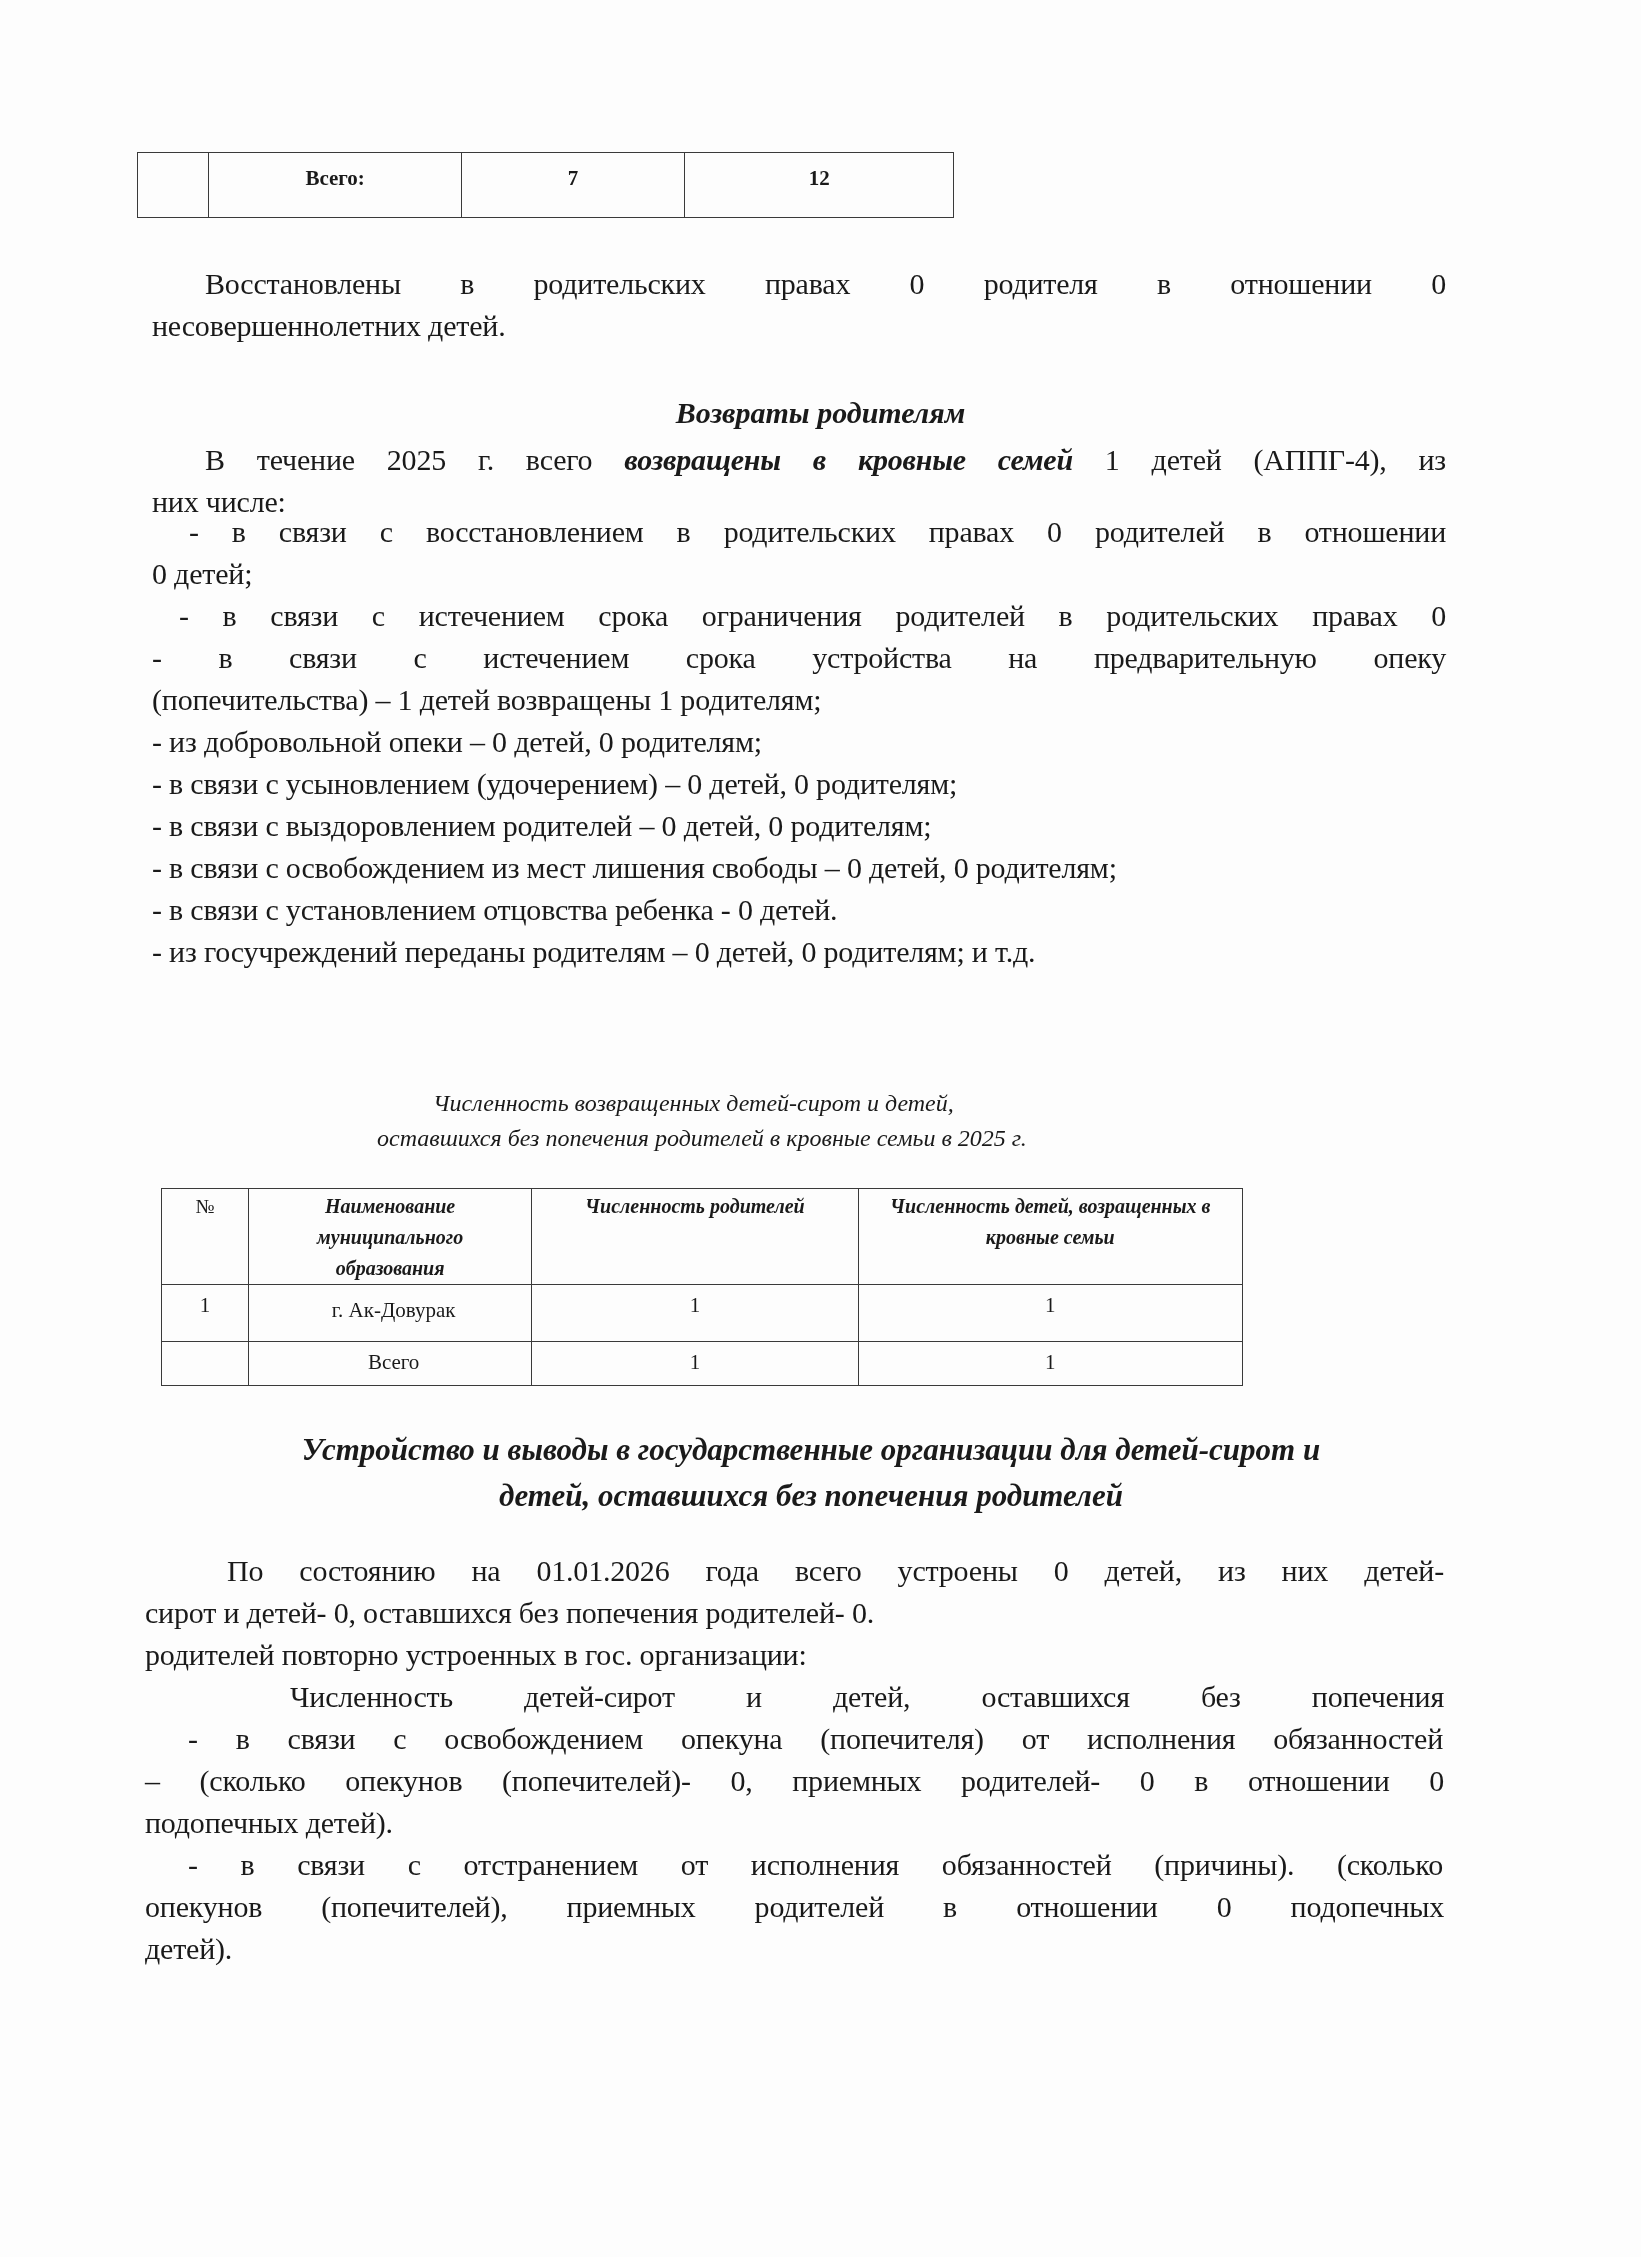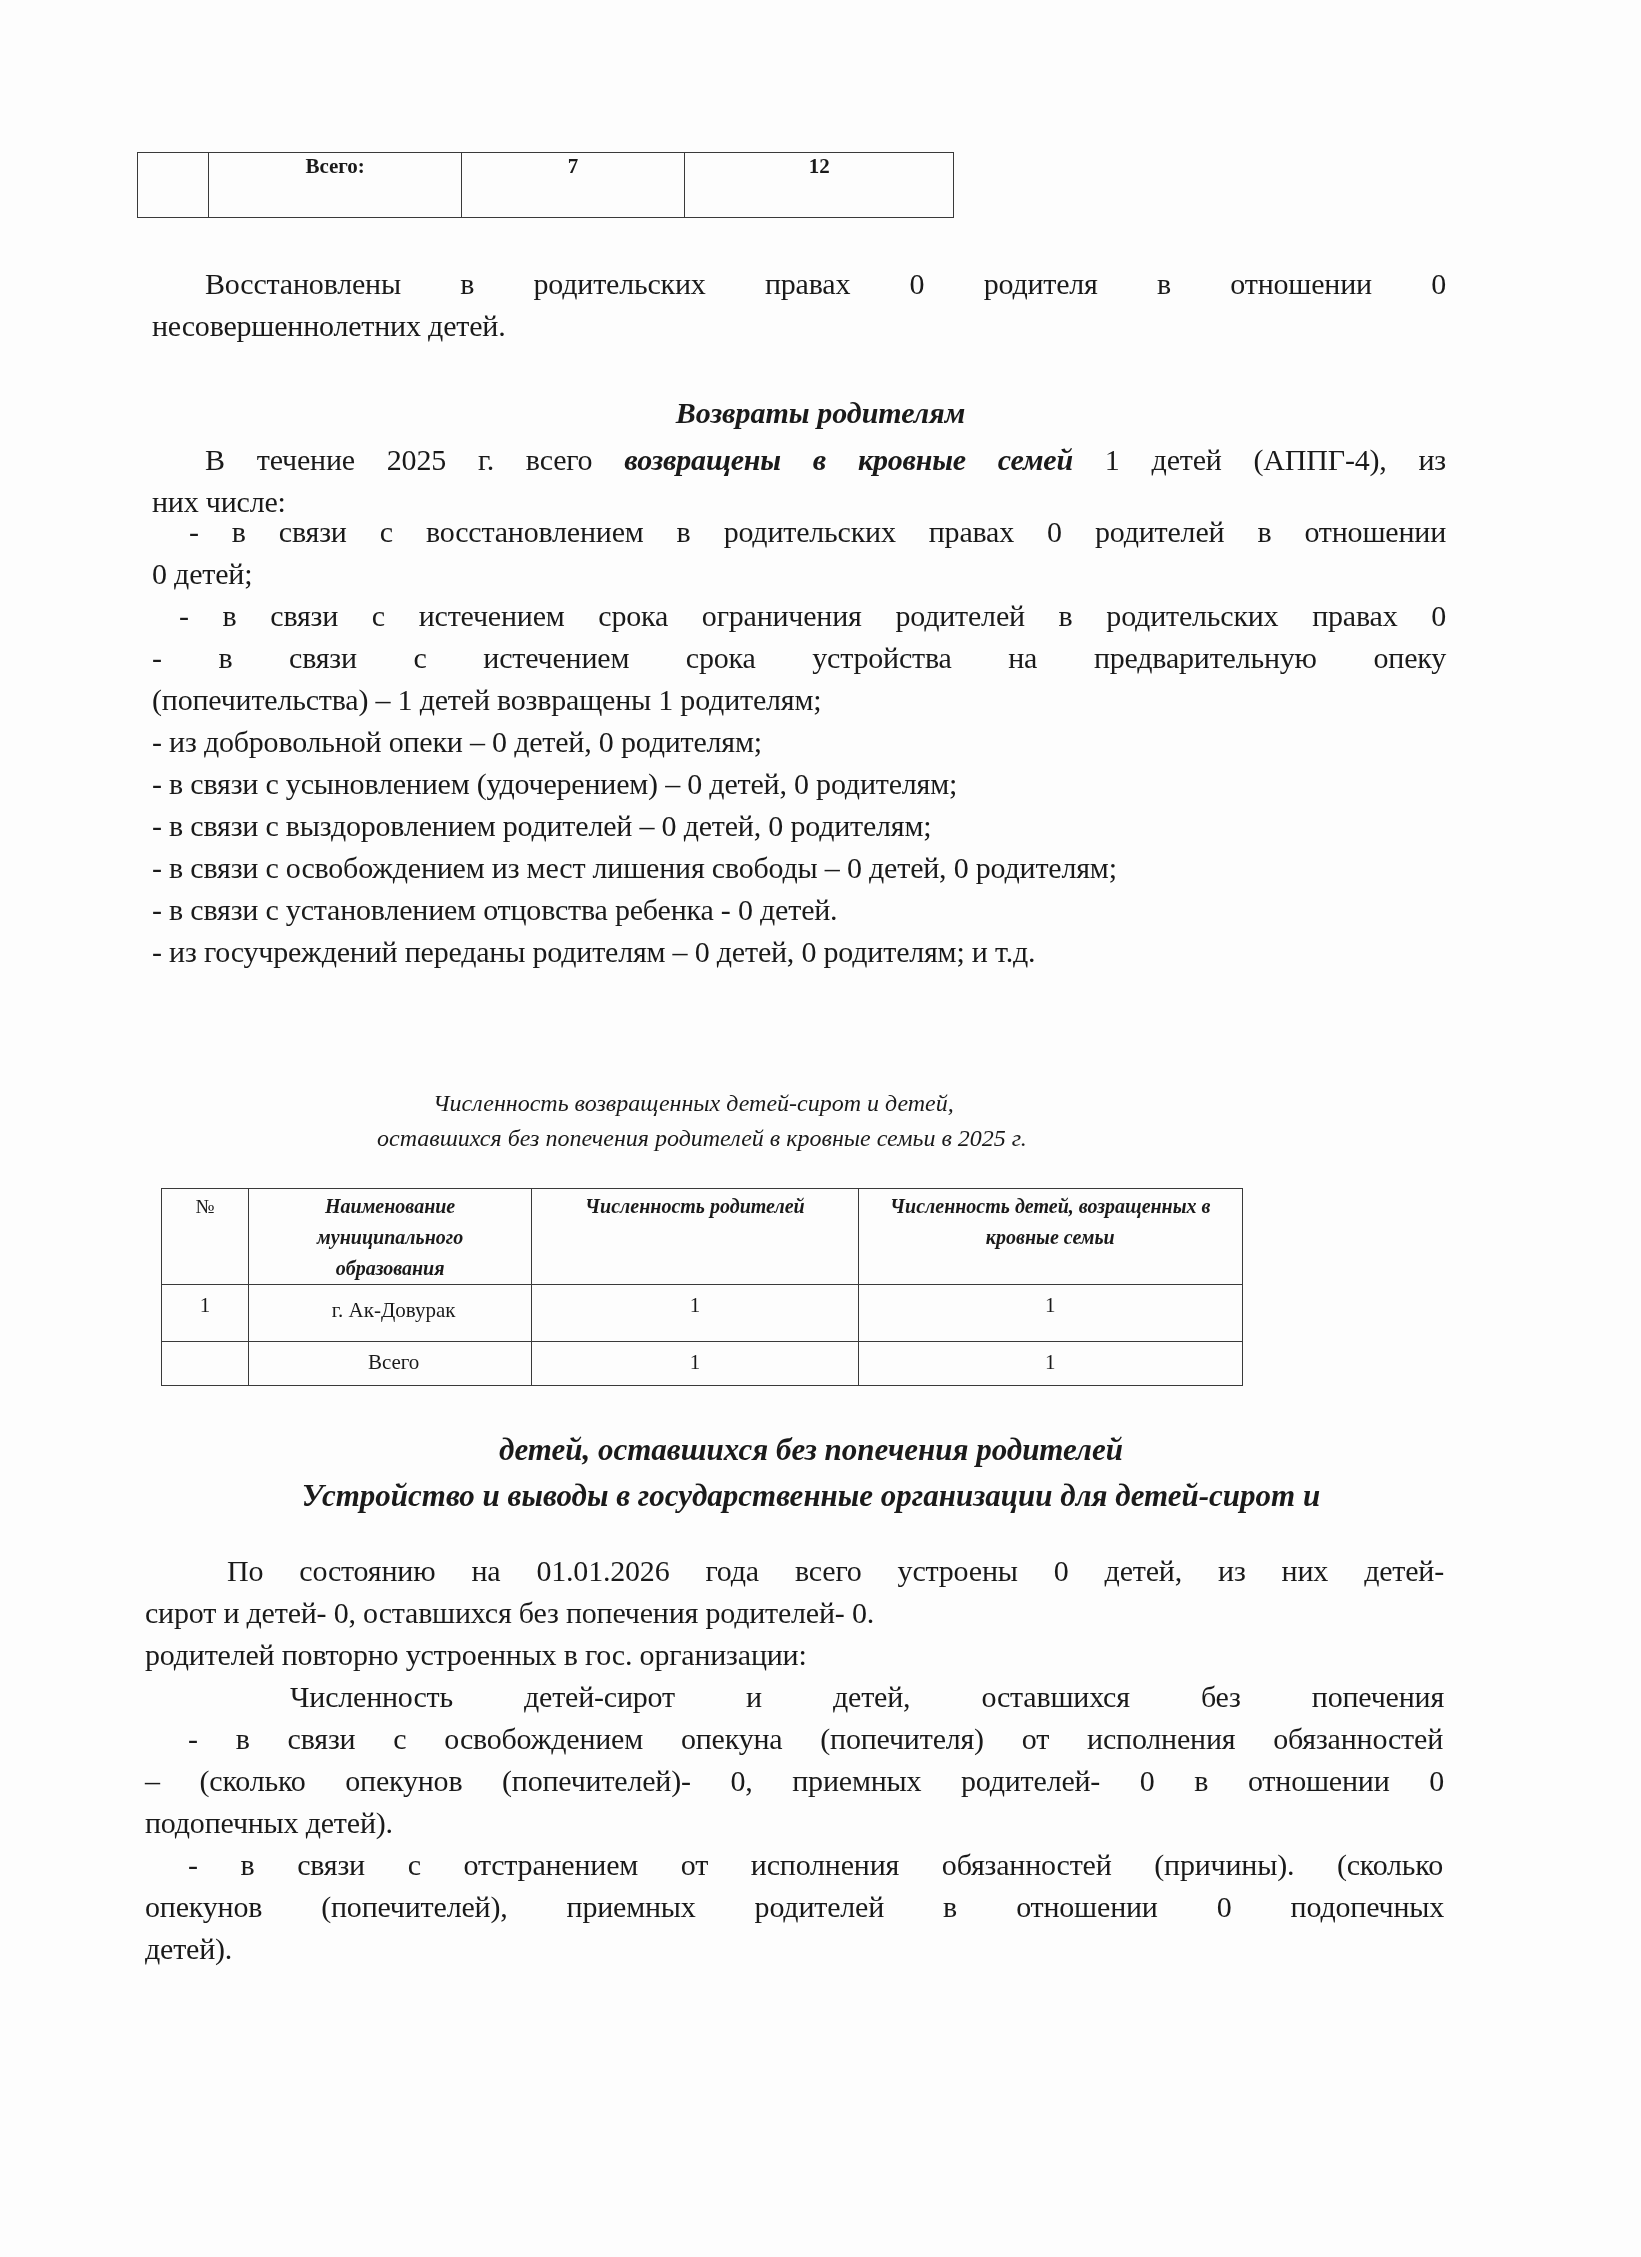--- a/index.html
+++ b/index.html
@@ -6,21 +6,21 @@
   body {
     width: 1641px; height: 2257px; background: #fdfdfd; position: relative; overflow: hidden;
     font-family: "Liberation Serif", "DejaVu Serif", serif; color: #1a1a1a;
   }
   .abs { position: absolute; }
   table { border-collapse: collapse; }
   td, th { border: 1.9px solid #3a3a3a; padding: 0; vertical-align: top; text-align: center; }
 
   
   #t1 { left: 137px; top: 152px; width: 817px; height: 66px; font-weight: bold; font-size: 21px; }
-  #t1 td { padding-top: 1px; margin-left: 45px; }
+  #t1 td { padding-top: 13px; margin-left: 45px; }
   #t1 .c0 { width: 74px; } #t1 .c1 { width: 261px; } #t1 .c2 { width: 233px; } #t1 .c3 { width: 280px; }
 
   .para {
     position: absolute; left: 152px; width: 1294px; font-size: 30px; line-height: 42px;
     text-align: justify; text-align-last: left; letter-spacing: -0.2px;
   }
   .line { display: block; white-space: nowrap; }
   .line.j { text-align: justify; text-align-last: justify; white-space: normal; font-family: Liberation Serif, serif; }
   .ind { text-indent: 55px; }
   .heading { position: absolute; font-style: italic; font-weight: bold; font-size: 30px; text-align: center; }
@@ -97,22 +97,22 @@
   <tr class="r2">
     <td class="c0"></td>
     <td class="c1">Всего</td>
     <td class="c2">1</td>
     <td class="c3">1</td>
   </tr>
 </tbody>
   </table>
 
 <div class="heading" style="left:145px; width:1332px; top:1427px; line-height:46px; font-size:31px;">
+  <span class="line">Устройство и выводы в государственные организации для детей-сирот и</span>
   <span class="line">детей, оставшихся без попечения родителей</span>
-  <span class="line">Устройство и выводы в государственные организации для детей-сирот и</span>
 </div>
 
 <div class="para" style="top:1550px; left:145px; width:1299px;">
   <span class="line j" style="padding-left:82px; width:1217px;">По состоянию на 01.01.2026 года всего устроены 0 детей, из них детей-</span>
   <span class="line">сирот и детей- 0, оставшихся без попечения родителей- 0.</span>
   <span class="line">родителей повторно устроенных в гос. организации:</span>
   <span class="line j" style="padding-left:145px; width:1154px;">Численность детей-сирот и детей, оставшихся без попечения</span>
   <span class="line j" style="padding-left:43px; width:1255px;">- в связи с освобождением опекуна (попечителя) от исполнения обязанностей</span>
   <span class="line j">– (сколько опекунов (попечителей)- 0, приемных родителей- 0 в отношении 0</span>
   <span class="line">подопечных детей).</span>

